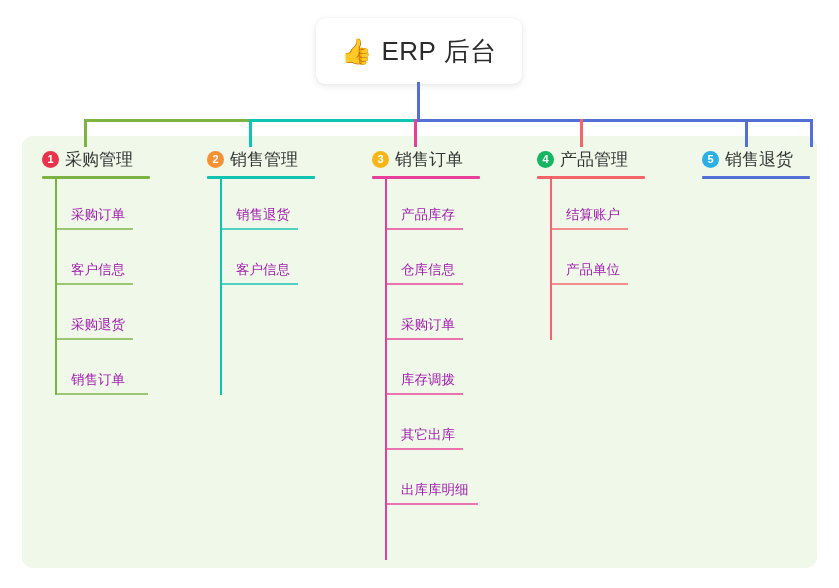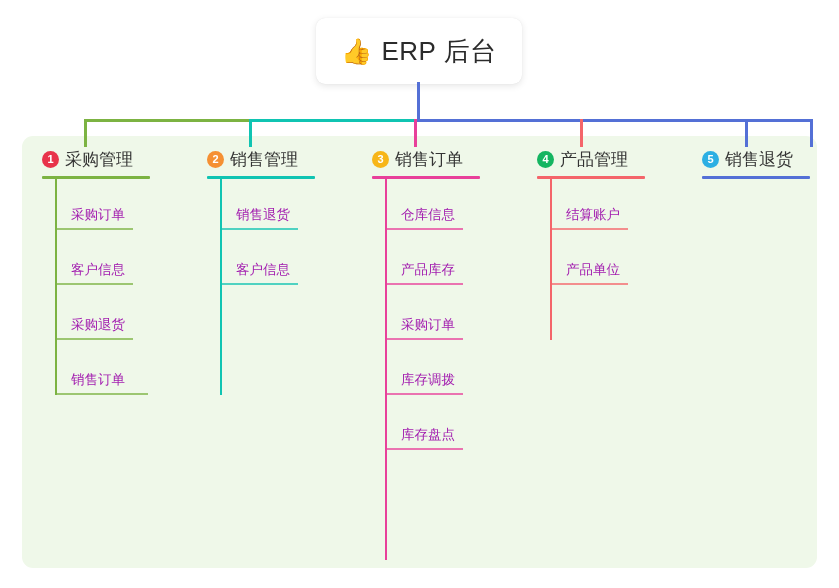--- a/index.html
+++ b/index.html
@@ -153,38 +153,42 @@
       </div>
       <div class="col" style="left: 372px;">
         <div class="col-head">
           <span class="badge" style="background: rgb(247, 182, 24);">3</span>
           <span class="col-title">销售订单</span>
         </div>
         <div class="head-rule" style="width: 108px; background: rgb(232, 64, 154);"></div>
         <div class="items">
           <div class="spine" style="height: 381px; background: rgb(232, 64, 154);"></div>
           <div class="item">
+            <span class="item-label">产品库存</span>
+            <div class="item-rule" style="width: 78px; background: rgb(232, 64, 154); opacity: 0.72;"></div>
+          </div>
+          <div class="item">
             <span class="item-label">仓库信息</span>
             <div class="item-rule" style="width: 78px; background: rgb(232, 64, 154); opacity: 0.72;"></div>
           </div>
           <div class="item">
-            <span class="item-label">产品库存</span>
-            <div class="item-rule" style="width: 78px; background: rgb(232, 64, 154); opacity: 0.72;"></div>
-          </div>
-          <div class="item">
             <span class="item-label">采购订单</span>
             <div class="item-rule" style="width: 78px; background: rgb(232, 64, 154); opacity: 0.72;"></div>
           </div>
           <div class="item">
             <span class="item-label">库存调拨</span>
             <div class="item-rule" style="width: 78px; background: rgb(232, 64, 154); opacity: 0.72;"></div>
           </div>
           <div class="item">
-            <span class="item-label">库存盘点</span>
-            <div class="item-rule" style="width: 78px; background: rgb(232, 64, 154); opacity: 0.72;"></div>
+            <span class="item-label">其它出库</span>
+            <div class="item-rule" style="width: 78px; background: rgb(232, 64, 154); opacity: 0.72;"></div>
+          </div>
+          <div class="item">
+            <span class="item-label">出库库明细</span>
+            <div class="item-rule" style="width: 93px; background: rgb(232, 64, 154); opacity: 0.72;"></div>
           </div>
         </div>
       </div>
       <div class="col" style="left: 537px;">
         <div class="col-head">
           <span class="badge" style="background: rgb(21, 181, 97);">4</span>
           <span class="col-title">产品管理</span>
         </div>
         <div class="head-rule" style="width: 108px; background: rgb(244, 101, 106);"></div>
         <div class="items">

